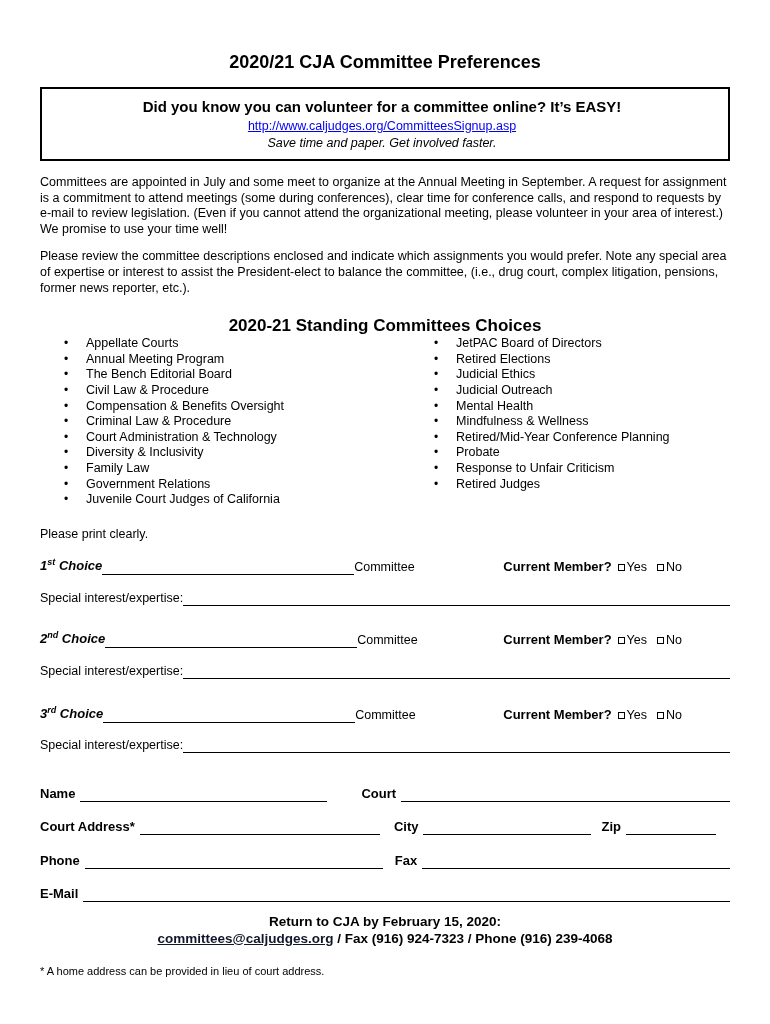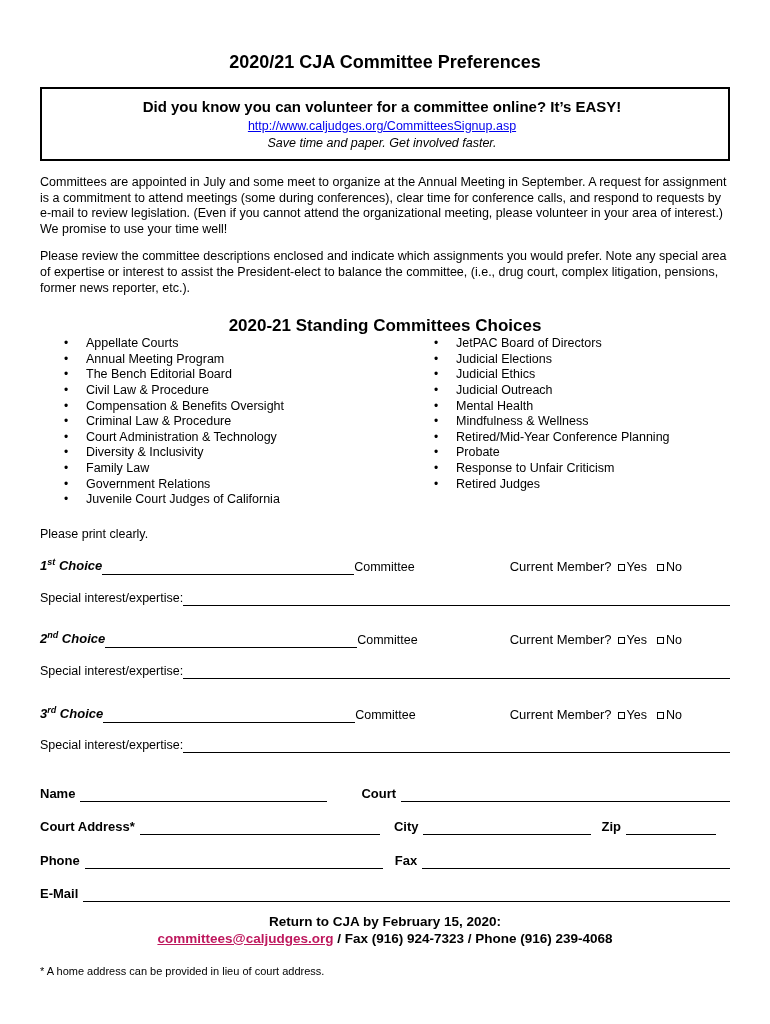--- a/index.html
+++ b/index.html
@@ -48,21 +48,21 @@
   
   .choice-row { display:flex; align-items:flex-end; margin-top:15px; padding-right:48px; height:18px; }
   .choice-row.second { margin-top:24px; }
   .choice-row.third  { margin-top:26px; }
   .choice-label { font-weight:bold; font-style:italic; font-size:13px; line-height:16px; white-space:nowrap; }
   .choice-label sup { font-size:9px; }
   .blank { border-bottom:1.5px solid #000; height:15px; display:inline-block; }
   .choice-blank { width:252px; }
   .committee-word { line-height:16px; white-space:nowrap; }
   .member-group { margin-left:auto; display:flex; align-items:flex-end; white-space:nowrap; }
-  .member-q { font-weight:normal; font-size:13px; line-height:16px; margin-right:6px; }
+  .member-q { font-weight:bold; font-size:13px; line-height:16px; margin-right:6px; }
   .cb {
     display:inline-block; width:7px; height:7px;
     border:1px solid #000; margin-right:2px;
   }
   .cb-pair { line-height:16px; }
   .cb-gap { display:inline-block; width:10px; }
 
   .special-row { display:flex; align-items:flex-end; margin-top:14px; height:17px; }
   .special-row.last { margin-top:13px; }
   .special-label { line-height:16px; white-space:nowrap; }
@@ -82,21 +82,21 @@
   .w-city  { width:168px; }
   .w-zip-lbl { margin-left:10px; }
   .w-zip   { flex:1; margin-right:14px; }
   .w-phone { width:298px; }
   .w-fax-lbl { margin-left:12px; }
 
   
   .footer { text-align:center; margin-top:11px; }
   .footer .line1 { font-weight:bold; font-size:13.5px; line-height:17px; }
   .footer .line2 { font-weight:bold; font-size:13.5px; line-height:17px; }
-  .footer a { color:#be185d; text-decoration:underline; }
+  .footer a { color:#0f172a; text-decoration:underline; }
   .footnote { font-size:11px; margin-top:17px; line-height:14px; }
 </style>
 </head>
 <body>
 
 <div class="page">
 
   <div class="title2">2020/21 CJA Committee Preferences</div>
 
   <div class="info-box">
@@ -159,21 +159,21 @@
           <span>Juvenile Court Judges of California</span>
         </li>
     </ul>
     <ul class="committee-col right">
       <li>
           <span class="bullet">•</span>
           <span>JetPAC Board of Directors</span>
         </li>
       <li>
           <span class="bullet">•</span>
-          <span>Judicial Elections</span>
+          <span>Retired Elections</span>
         </li>
       <li>
           <span class="bullet">•</span>
           <span>Judicial Ethics</span>
         </li>
       <li>
           <span class="bullet">•</span>
           <span>Judicial Outreach</span>
         </li>
       <li>

